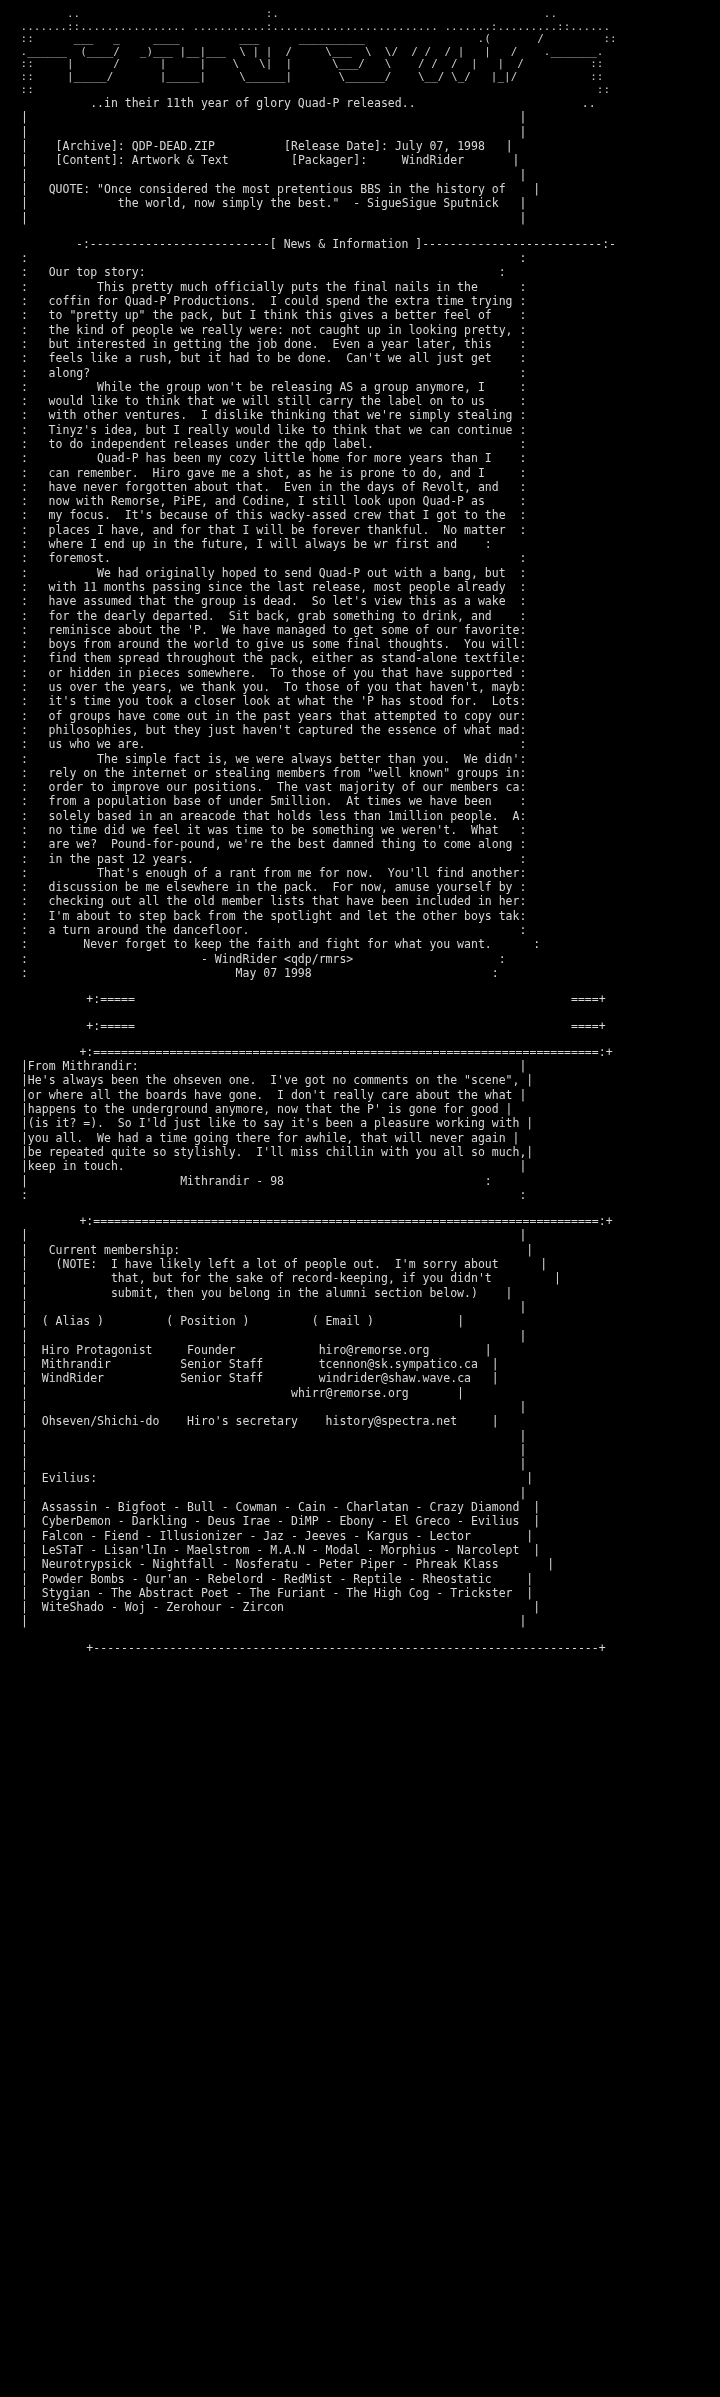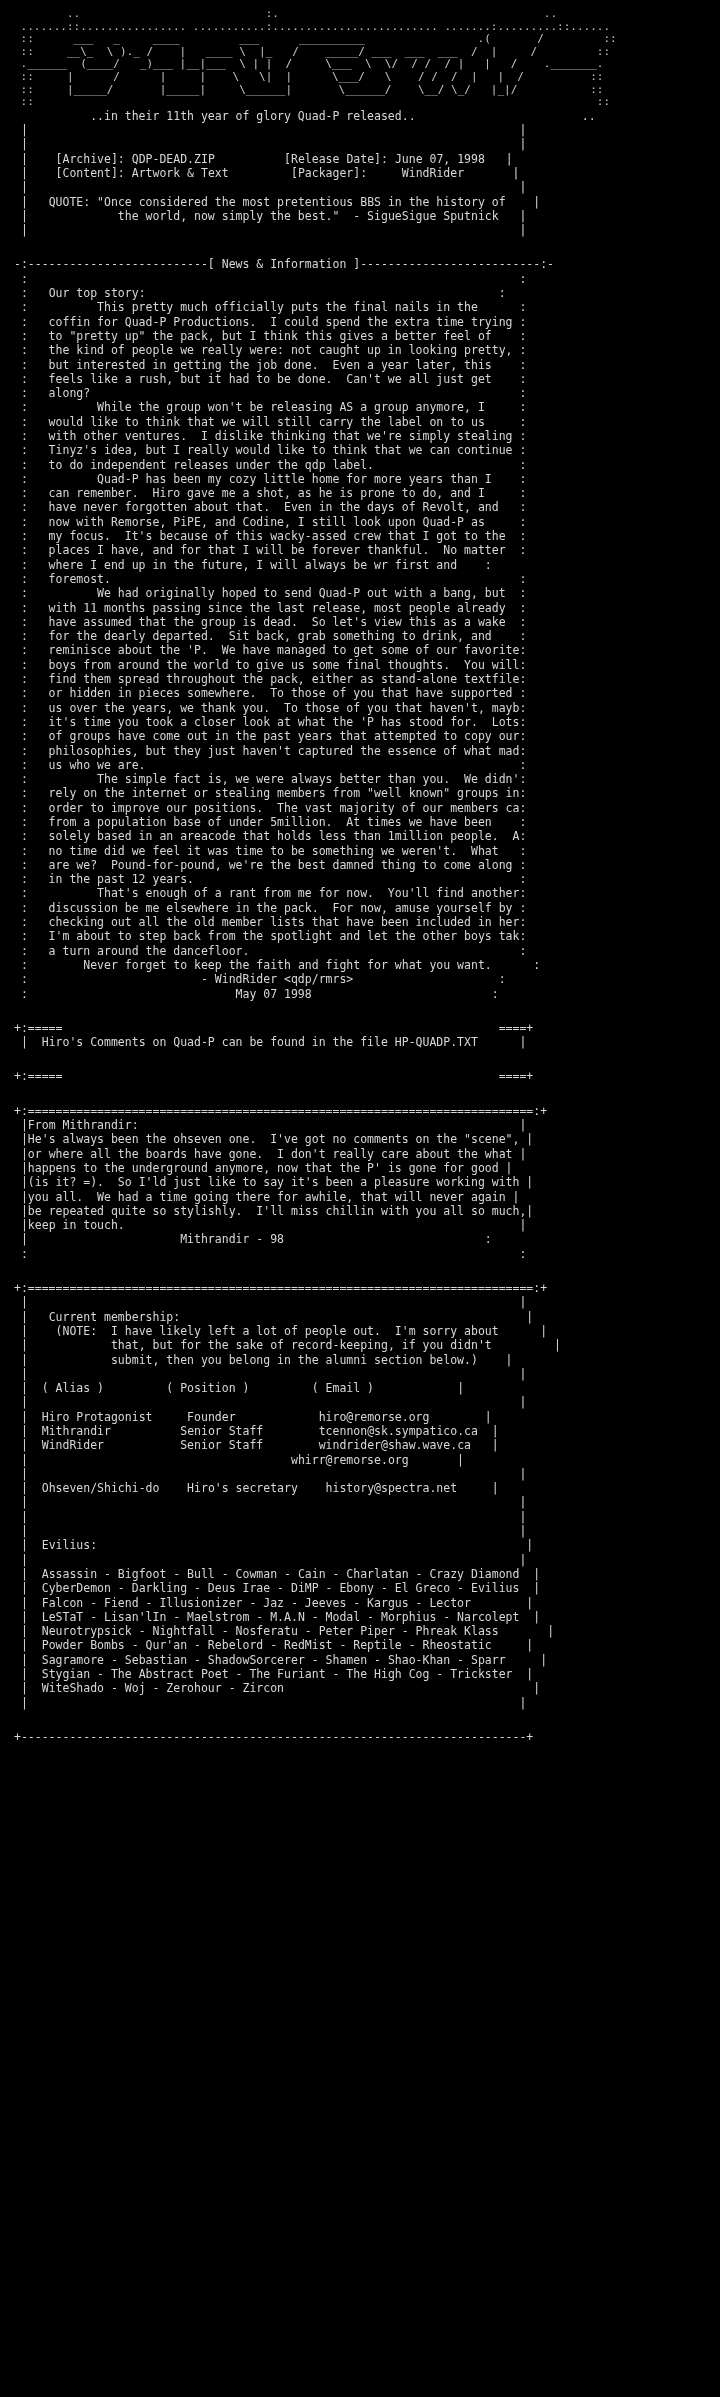--- a/index.html
+++ b/index.html
@@ -31,44 +31,44 @@
     padding: 8px 14px 6px 14px;
     width: 692px;
     box-sizing: border-box;
   }
   .logo {
     color: #c9c9c9;
     font-size: 11px;
     line-height: 12.6px;
   }
   .rule {
-    margin-top: 20px;
+    margin-top: 12px;
+    text-align: center;
   }
 </style>
 </head>
 <body>
 
 <div class="page">
 
   <div>
     <pre class="logo">        ..                            :.                                        ..       </pre>
     <pre class="logo"> .......::................ ...........:......................... .......:.........::......</pre>
     <pre class="logo"> ::      ___   _     ____         ___      __________                 .(       /         ::</pre>
-    <pre class="logo"> ::     __\_  \ )._ /    |   ____ \  |_   /    _____/ ___  ___  ___  /  |     /         ::</pre>
     <pre class="logo"> .______  (____/   _)___ |__|___  \ | |  /     \___  \  \/  / /  / |   |   /    ._______.</pre>
     <pre class="logo"> ::     |      /      |     |    \   \|  |      \___/   \    / /  /  |   |  /          ::</pre>
     <pre class="logo"> ::     |_____/       |_____|     \______|       \______/    \__/ \_/   |_|/           ::</pre>
     <pre class="logo"> ::                                                                                     ::</pre>
   </div>
 
   <pre>           ..in their 11th year of glory Quad-P released..                        ..</pre>
   <pre> |                                                                       |</pre>
 
   <pre> |                                                                       |</pre>
-  <pre> |    <span>[Archive]:</span> <span>QDP-DEAD.ZIP</span>          <span>[Release Date]:</span> <span>June 07, 1998</span>   |</pre>
+  <pre> |    <span>[Archive]:</span> <span>QDP-DEAD.ZIP</span>          <span>[Release Date]:</span> <span>July 07, 1998</span>   |</pre>
   <pre> |    <span>[Content]:</span> <span>Artwork &amp; Text</span>         <span>[Packager]:</span>     <span>WindRider</span>       |</pre>
   <pre> |                                                                       |</pre>
   <pre> |   <span>QUOTE:</span> <span>"Once considered the most pretentious BBS in the history of</span>    |</pre>
   <pre> |             <span>the world, now simply the best."  - SigueSigue Sputnick</span>   |</pre>
   <pre> |                                                                       |</pre>
 
   <pre class="rule">-:--------------------------[ News &amp; Information ]--------------------------:-</pre>
   <pre> :                                                                       :</pre>
 
   <pre> :   <span>Our top story:</span>                                                   :</pre>
@@ -116,21 +116,20 @@
   <pre> :          That's enough of a rant from me for now.  You'll find another:
  :   discussion be me elsewhere in the pack.  For now, amuse yourself by :
  :   checking out all the old member lists that have been included in her:
  :   I'm about to step back from the spotlight and let the other boys tak:
  :   a turn around the dancefloor.                                       :</pre>
   <pre> :        <span>Never forget to keep the faith and fight for what you want.</span>      :</pre>
   <pre> :                         <span>- WindRider &lt;qdp/rmrs&gt;</span>                     :</pre>
   <pre> :                              <span>May 07 1998</span>                          :</pre>
 
   <pre class="rule">+:=====                                                               ====+</pre>
-  <pre> |  <span>Hiro's Comments on Quad-P can be found in the file HP-QUADP.TXT</span>      |</pre>
   <pre class="rule">+:=====                                                               ====+</pre>
   <pre class="rule">+:=========================================================================:+</pre>
 
   <pre> |<span>From Mithrandir:</span>                                                       |</pre>
   <pre> |<span>He's always been the ohseven one.  I've got no comments on the "scene",</span> |</pre>
   <pre> |<span>or where all the boards have gone.  I don't really care about the what</span> |</pre>
   <pre> |<span>happens to the underground anymore, now that the P' is gone for good</span> |</pre>
   <pre> |<span>(is it? =).  So I'ld just like to say it's been a pleasure working with</span> |</pre>
   <pre> |<span>you all.  We had a time going there for awhile, that will never again</span> |</pre>
   <pre> |<span>be repeated quite so stylishly.  I'll miss chillin with you all so much,</span>|</pre>
@@ -158,19 +157,18 @@
   <pre> |                                                                       |</pre>
 
   <pre> |  <span>Evilius:</span>                                                              |</pre>
   <pre> |                                                                       |</pre>
   <pre> |  <span>Assassin - Bigfoot - Bull - Cowman - Cain - Charlatan - Crazy Diamond</span>  |</pre>
   <pre> |  <span>CyberDemon - Darkling - Deus Irae - DiMP - Ebony - El Greco - Evilius</span>  |</pre>
   <pre> |  <span>Falcon - Fiend - Illusionizer - Jaz - Jeeves - Kargus - Lector</span>        |</pre>
   <pre> |  <span>LeSTaT - Lisan'lIn - Maelstrom - M.A.N - Modal - Morphius - Narcolept</span>  |</pre>
   <pre> |  <span>Neurotrypsick - Nightfall - Nosferatu - Peter Piper - Phreak Klass</span>       |</pre>
   <pre> |  <span>Powder Bombs - Qur'an - Rebelord - RedMist - Reptile - Rheostatic</span>     |</pre>
-  <pre> |  <span>Sagramore - Sebastian - ShadowSorcerer - Shamen - Shao-Khan - Sparr</span>     |</pre>
   <pre> |  <span>Stygian - The Abstract Poet - The Furiant - The High Cog - Trickster</span>  |</pre>
   <pre> |  <span>WiteShado - Woj - Zerohour - Zircon</span>                                    |</pre>
   <pre> |                                                                       |</pre>
   <pre class="rule">+-------------------------------------------------------------------------+</pre>
 
 </div>
 
 </body></html>

